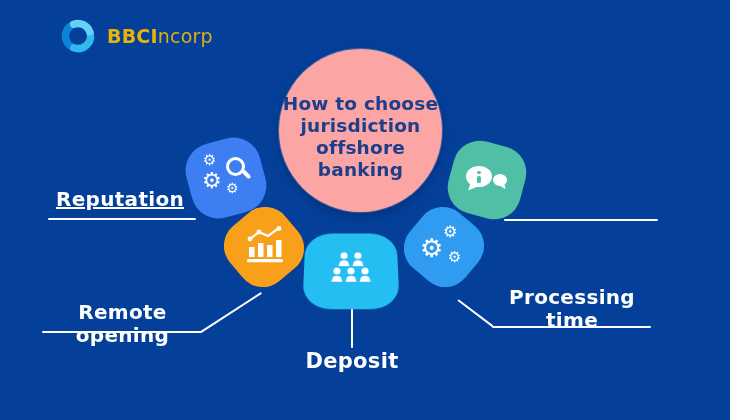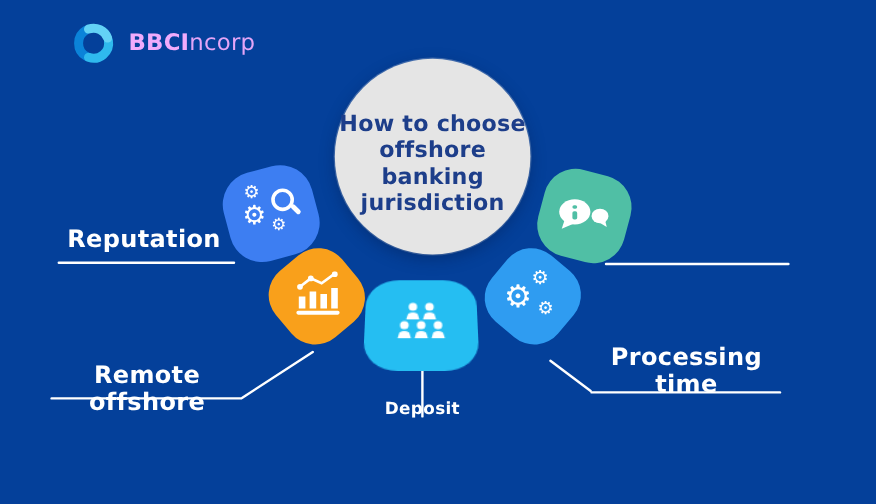--- a/index.html
+++ b/index.html
@@ -5,21 +5,21 @@
   html,body{margin:0;padding:0;}
   #canvas{
     position:relative;
     width:730px;height:420px;
     overflow:hidden;
     font-family:"DejaVu Sans","Liberation Sans",sans-serif;
   }
 
   
   .logo{position:absolute;left:58px;top:16px;display:flex;align-items:center;gap:9px;z-index:5;}
-  .logo-text{color:#f0abfc;font-size:19px;letter-spacing:.2px;}
+  .logo-text{color:#eab308;font-size:19px;letter-spacing:.2px;}
   .logo-text b{font-weight:bold;}
   .logo-text span{font-weight:normal;opacity:.95;}
 
   
   .circle{
     position:absolute;left:279px;top:49px;width:163px;height:163px;
     background:#fff;border-radius:50%;
     box-shadow:0 4px 12px rgba(2,24,66,.35), 0 0 0 1px rgba(255,255,255,.25);
     display:flex;align-items:center;justify-content:center;text-align:center;
     z-index:3;
@@ -66,23 +66,23 @@
   .line-rep      {left:48px;top:218px;width:148px;}
   .line-remote-h {left:42px;top:331px;width:160px;}
   .line-remote-d {left:201px;top:331px;width:72px;transform-origin:0 50%;transform:rotate(-33deg);}
   .line-deposit  {left:351px;top:304px;height:44px;}
   .line-proc-d   {left:458px;top:299px;width:44px;transform-origin:0 50%;transform:rotate(37deg);}
   .line-proc-h   {left:492px;top:326px;width:159px;}
   .line-nat      {left:504px;top:219px;width:154px;}
 
   
   .label{position:absolute;color:#fff;font-weight:bold;font-size:20px;letter-spacing:.3px;text-align:center;z-index:2;line-height:23px;}
-  .label-reputation {left:40px; top:188px;width:160px;}
+  .label-reputation {left:40px; top:188px;width:160px;text-decoration:underline;}
   .label-remote     {left:30px; top:301px;width:185px;}
-  .label-deposit    {left:298px;top:330px;width:108px;font-size:14px;}
+  .label-deposit    {left:298px;top:350px;width:108px;font-size:21px;}
   .label-processing {left:488px;top:286px;width:168px;}
   .label-nationality{left:517px;top:168px;width:180px;}
 </style>
 </head>
 <body>
 
 <div id="canvas" style="background-color: rgb(4, 64, 154);">
 
   <div class="logo">
     <svg width="40" height="40" viewBox="0 0 48 48">
@@ -165,26 +165,26 @@
           <div class="info-i">
             <div class="info-dot" style="background-color: rgb(80, 191, 165);"></div>
             <div class="info-stem" style="background-color: rgb(80, 191, 165);"></div>
           </div>
         </div>
         <div class="bubble-small" style="left:27px;top:10px;"></div>
       </div>
     </div>
   </div>
 
-  <div class="circle" style="background-color: #e5e5e5;">
+  <div class="circle" style="background-color: #fca5a5;">
     <div class="circle-title" style="color: rgb(29, 62, 138);">
       <span>How to choose</span>
+      <span>jurisdiction</span>
       <span>offshore banking</span>
-      <span>jurisdiction</span>
     </div>
   </div>
 
   <div class="label label-reputation">Reputation</div>
-  <div class="label label-remote">Remote offshore</div>
+  <div class="label label-remote">Remote opening</div>
   <div class="label label-deposit">Deposit</div>
   <div class="label label-processing">Processing time</div>
 
 </div>
 
 </body></html>

